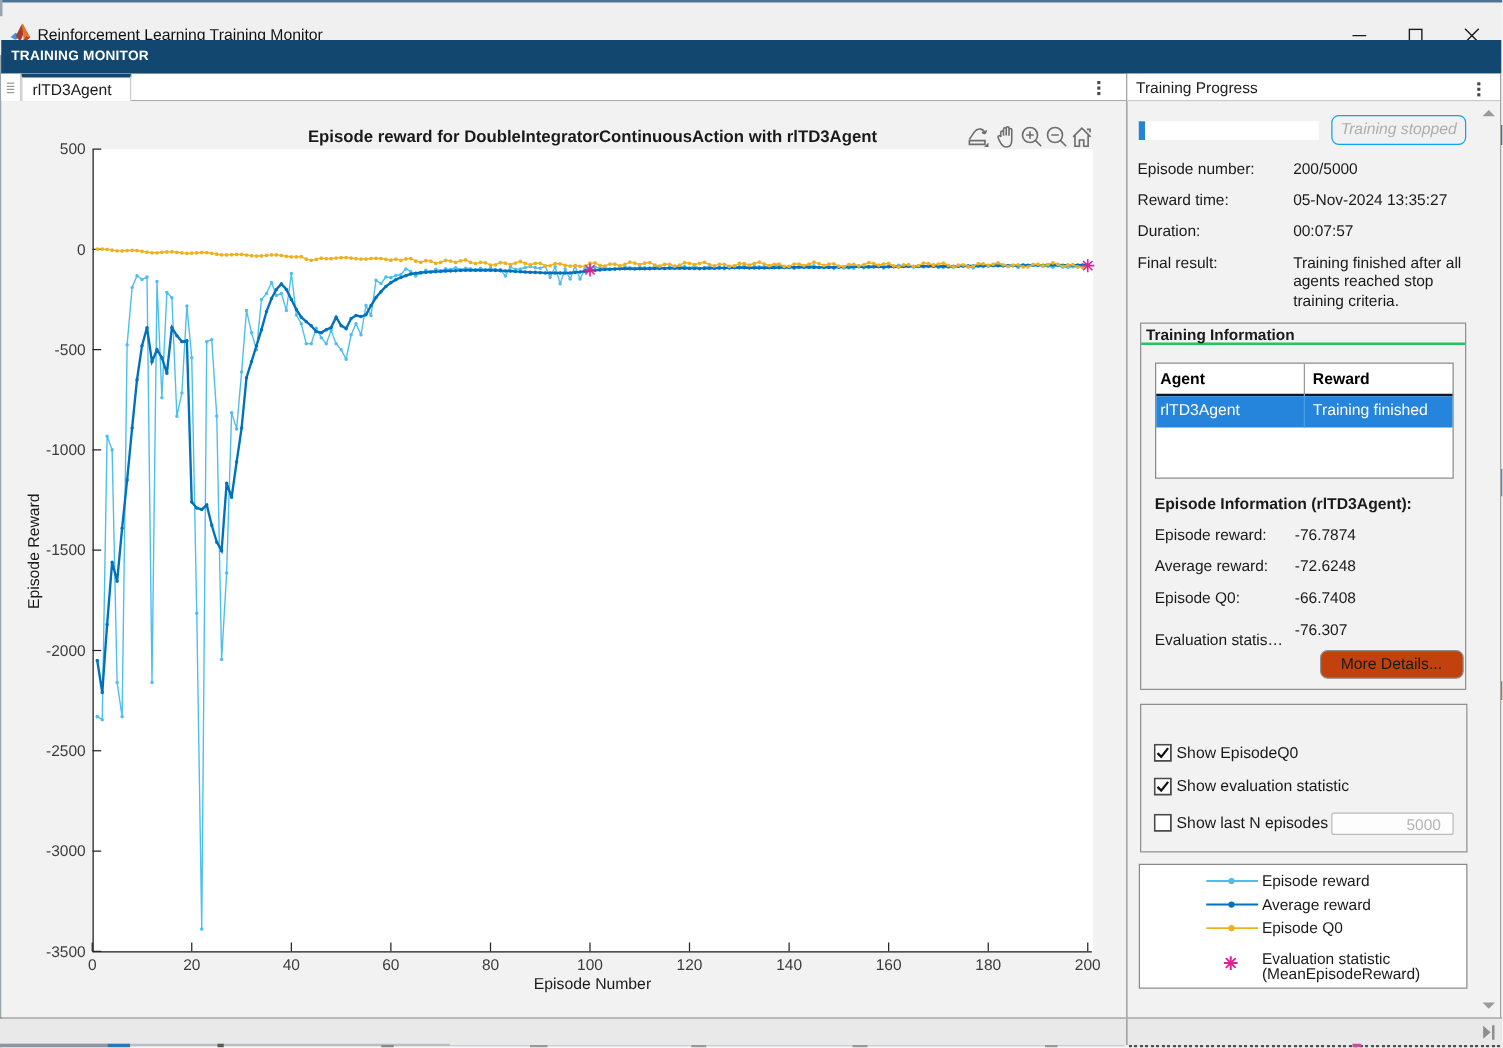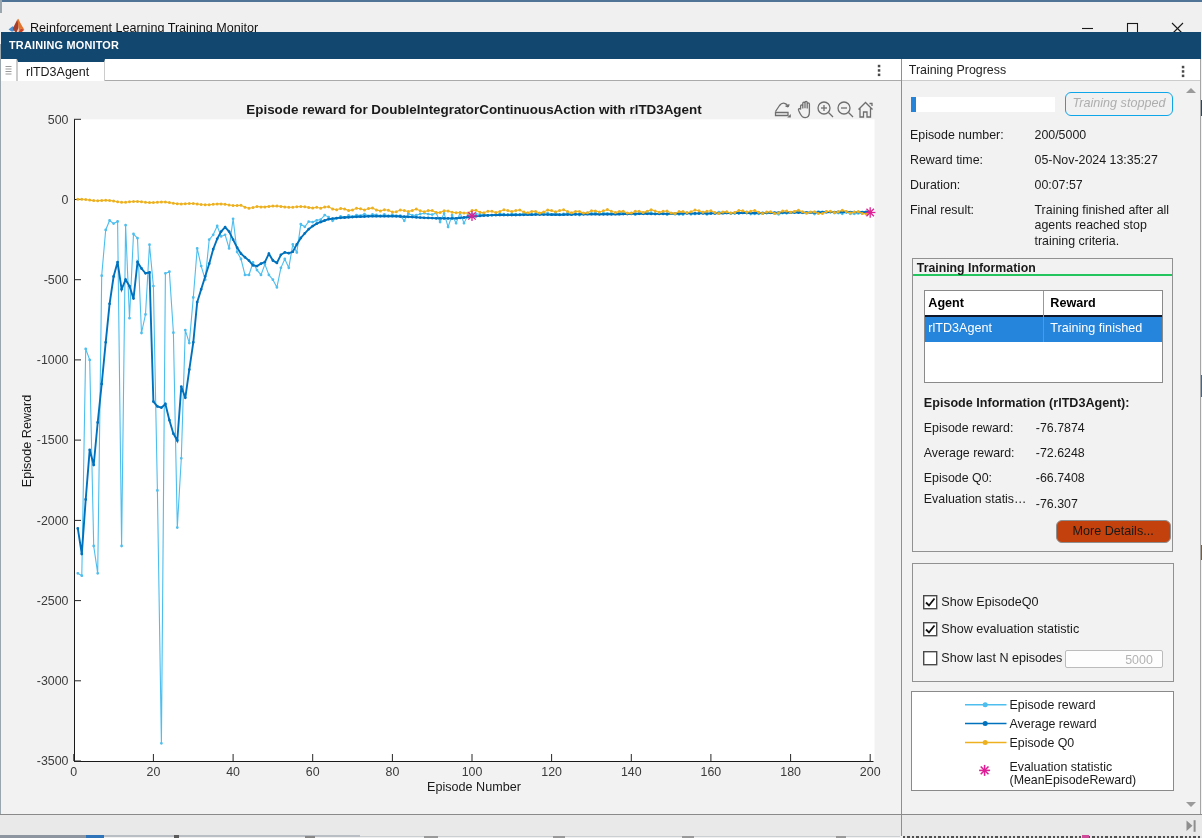--- a/index.html
+++ b/index.html
@@ -187,21 +187,21 @@
     </div>
   </div>
   <div class="abs" style="left:11px;top:137px;font-size:12.6px;font-weight:bold;color:#1a1a1a;">Episode Information (rlTD3Agent):</div>
   <div class="abs" style="left:11px;top:162px;font-size:12.4px;color:#1a1a1a;">
     <div class="abs" style="left:0;top:0">Episode reward:</div>
       <div class="abs" style="left:112px;top:0">-76.7874</div>
     <div class="abs" style="left:0;top:25.3px">Average reward:</div>
       <div class="abs" style="left:112px;top:25.3px">-72.6248</div>
     <div class="abs" style="left:0;top:50.6px">Episode Q0:</div>
       <div class="abs" style="left:112px;top:50.6px">-66.7408</div>
-    <div class="abs" style="left:0;top:71px">Evaluation statis…</div>
+    <div class="abs" style="left:0;top:84px">Evaluation statis…</div>
       <div class="abs" style="left:112px;top:75.9px">-76.307</div>
   </div>
   <div class="abs" style="left:142.8px;top:260.9px;width:115px;height:23.7px;background:#c2410c;border:1px solid #8f8f8f;border-radius:6px;font-size:12.6px;color:#1a1a1a;text-align:center;line-height:21.5px;">More Details...</div>
 </div>
 
 <div class="abs" style="left:911.8px;top:563.4px;width:262.5px;height:118.6px;border:1px solid #919191;">
   <svg class="abs" style="left:10px;top:30.5px" width="15" height="15" viewBox="0 0 15 15">
       <rect x="0.7" y="0.7" width="13" height="13" fill="#fff" stroke="#4a4a4a" stroke-width="1.4"></rect>
       <path d="M3 7.5 L6 10.5 L11.5 3.5" stroke="#111" stroke-width="1.8" fill="none"></path>
     </svg>

